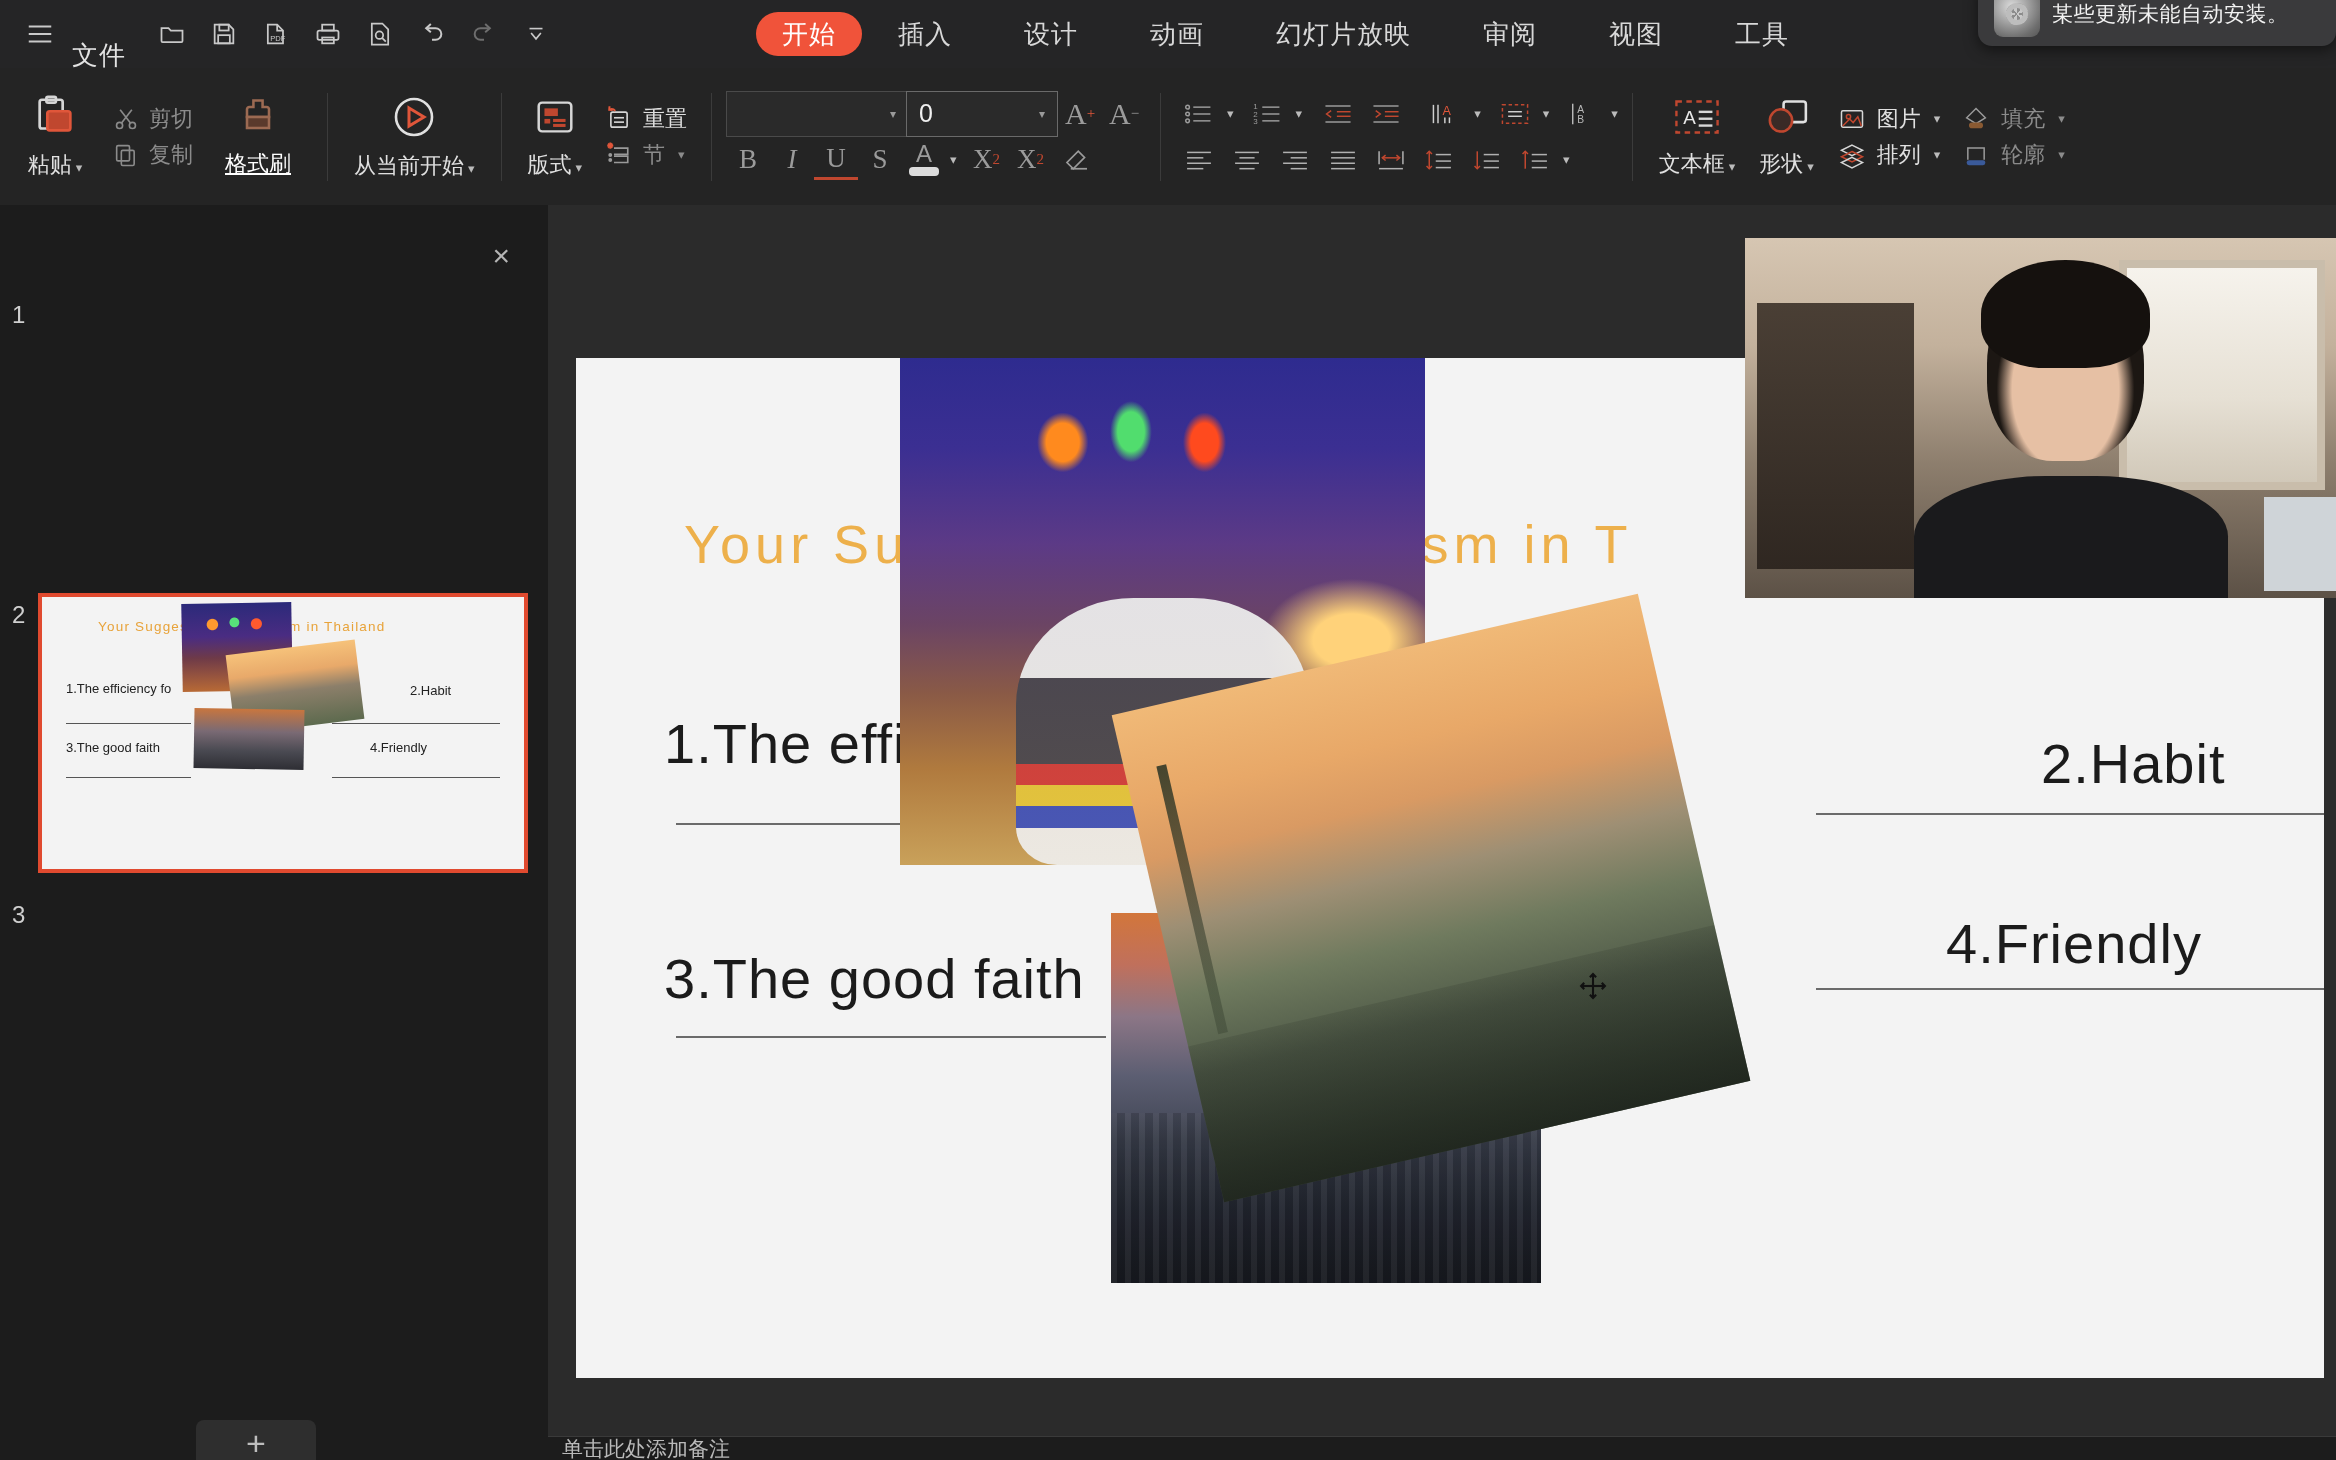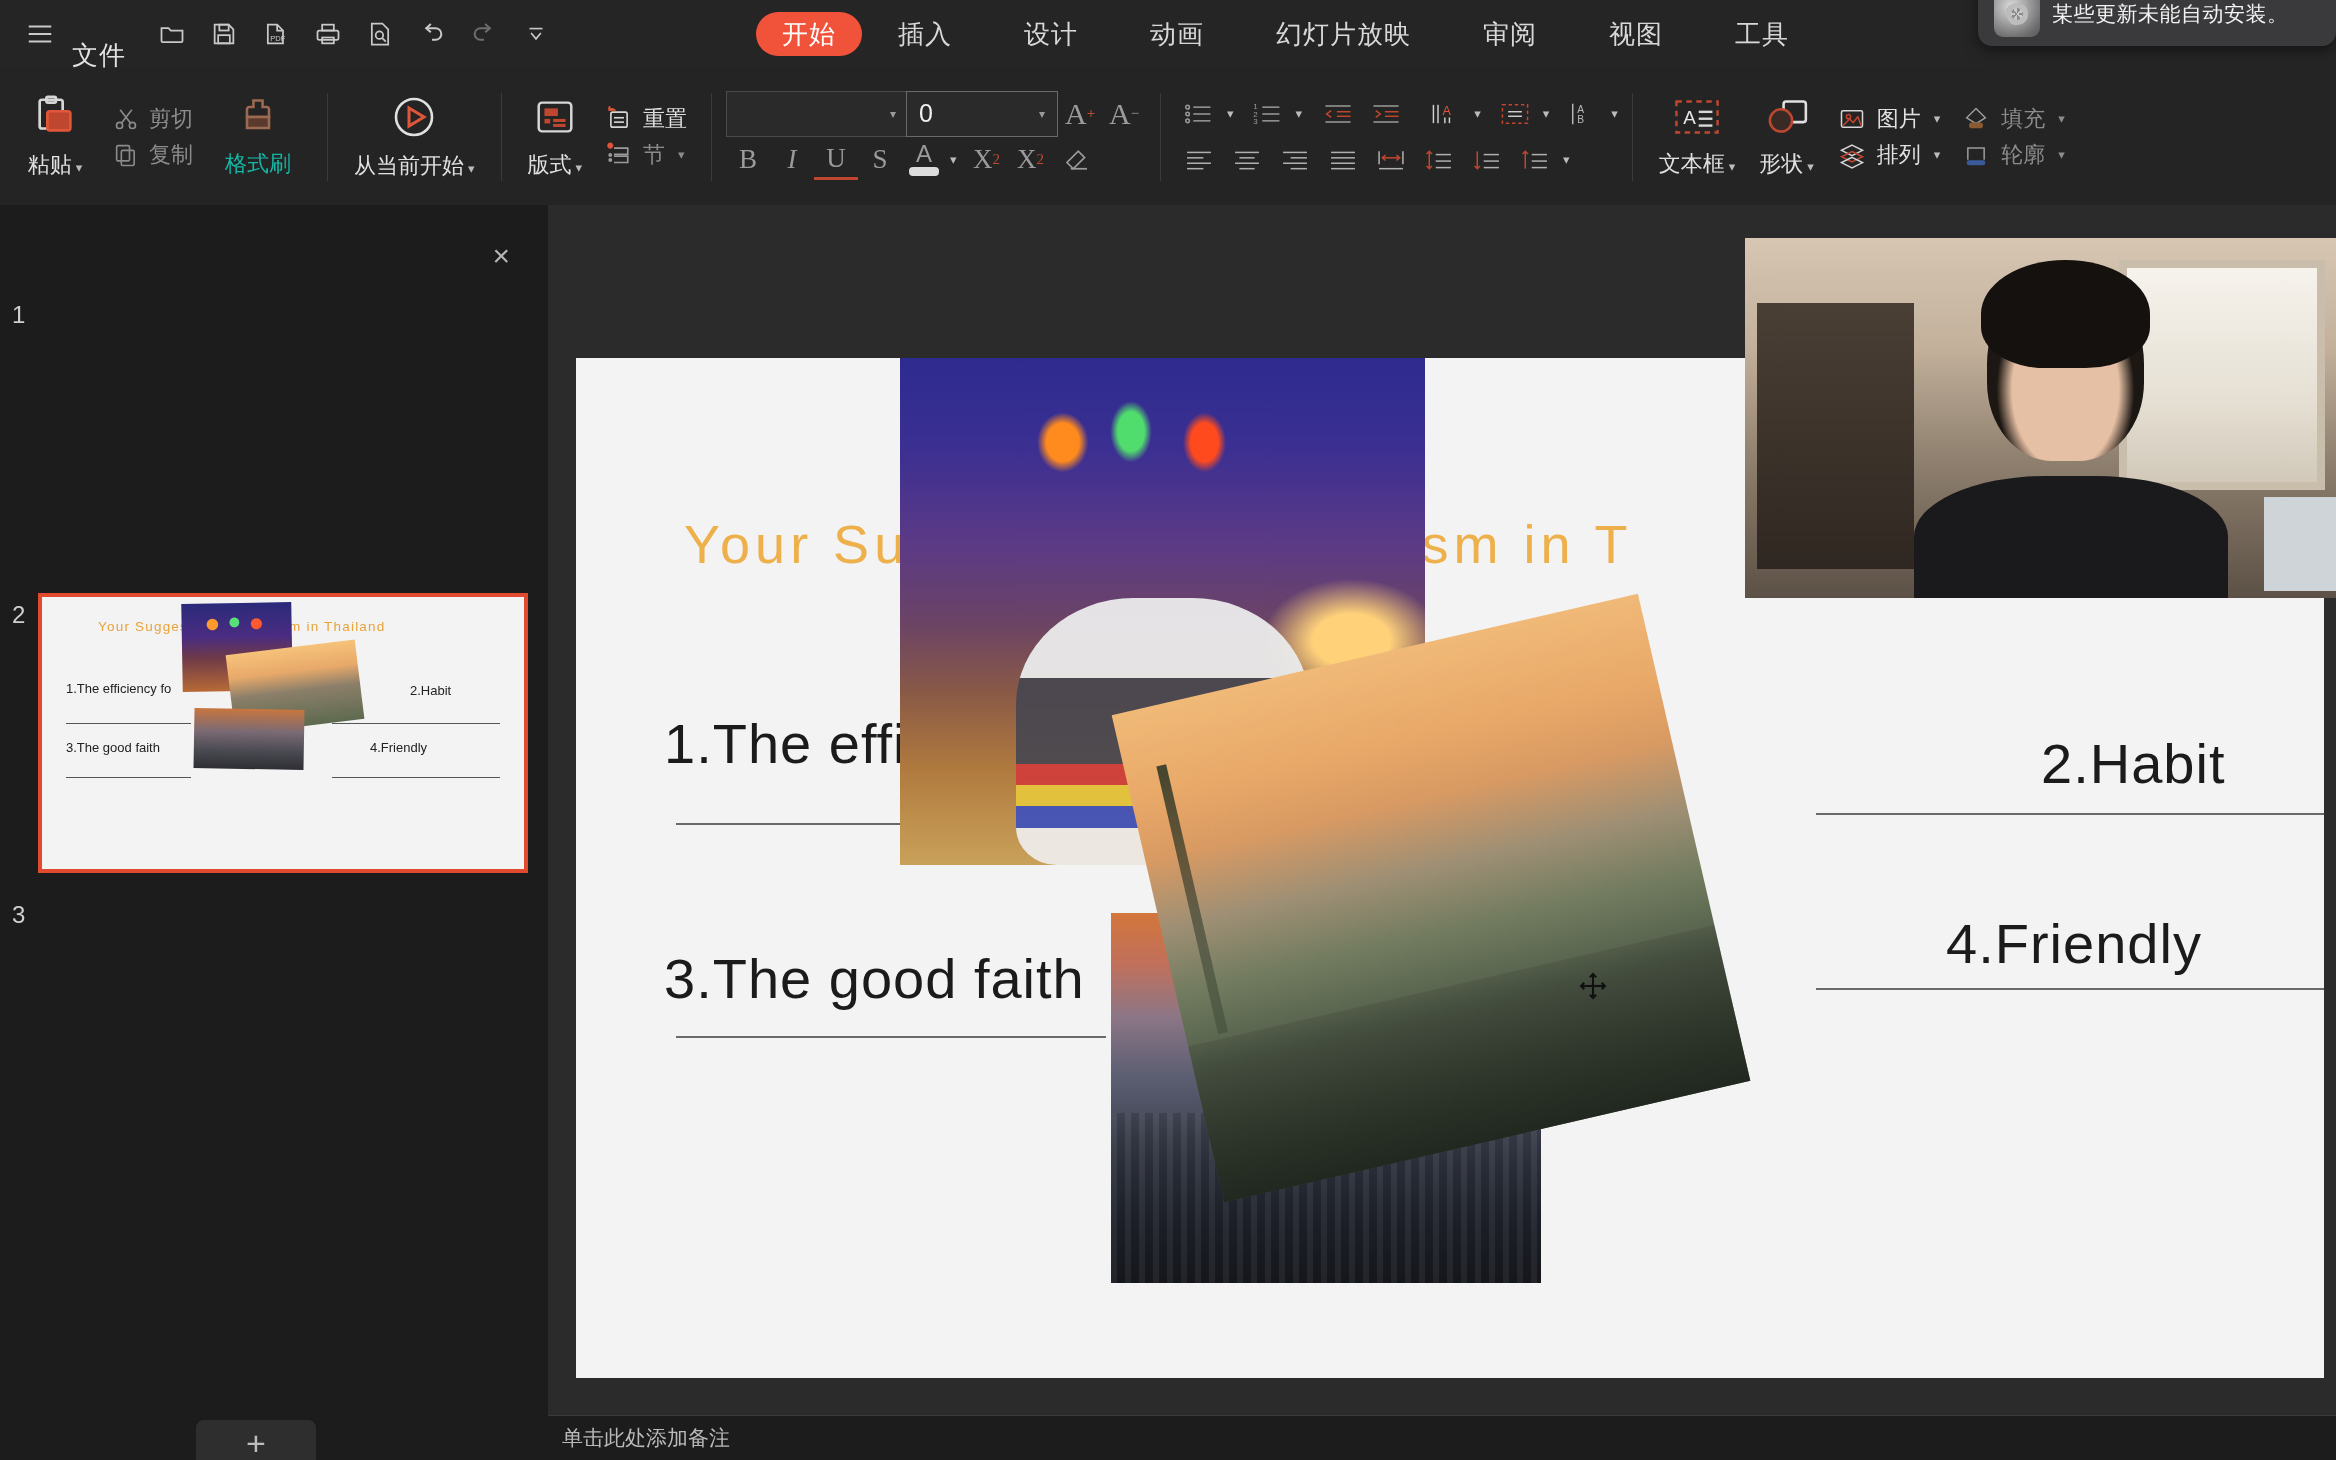--- a/index.html
+++ b/index.html
@@ -70,21 +70,21 @@
   }
   .rgroup { display: flex; align-items: center; height: 137px; }
   .divider { width: 1px; height: 88px; background: #3b3b3b; align-self: center; margin: 0 14px; }
 
   .bigbtn {
     width: 94px; height: 124px; display: flex; flex-direction: column;
     align-items: center; justify-content: center; gap: 10px; cursor: pointer; color: #d6d6d6;
   }
   .bigbtn .lbl { font-size: 22px; color: #e0e0e0; white-space: nowrap; }
   .bigbtn.wide { width: auto; padding: 0 12px; }
-  .bigbtn.dim .lbl { color: #14b8a6; }
+  .bigbtn.dim .lbl { color: #ffffff; text-decoration: underline; }
 
   .stack { display: flex; flex-direction: column; justify-content: center; height: 124px; gap: 0; }
   .smallbtn {
     display: flex; align-items: center; gap: 9px; padding: 3px 10px; cursor: pointer;
     color: #8b8b8b; font-size: 22px; white-space: nowrap;
   }
   .smallbtn.bright { color: #e0e0e0; }
   .caret { font-size: 13px; color: #bbb; margin-left: 4px; }
   .caret.dim { color: #8b8b8b; }
 
@@ -316,21 +316,21 @@
   }
 
   
   .cursor {
     position: absolute; left: 1030px; top: 766px; width: 30px; height: 30px;
     pointer-events: none;
   }
 
   
   .notesbar {
-    position: absolute; left: 548px; bottom: 0; width: 1788px; height: 45px;
+    position: absolute; left: 548px; bottom: 0; width: 1788px; height: 24px;
     background: #1c1c1c; border-top: 1px solid #3a3a3a;
     display: flex; align-items: center; padding-left: 14px;
     color: #b9b9b9; font-size: 21px;
   }
 </style>
 </head>
 <body>
 
 <div class="app">
 

